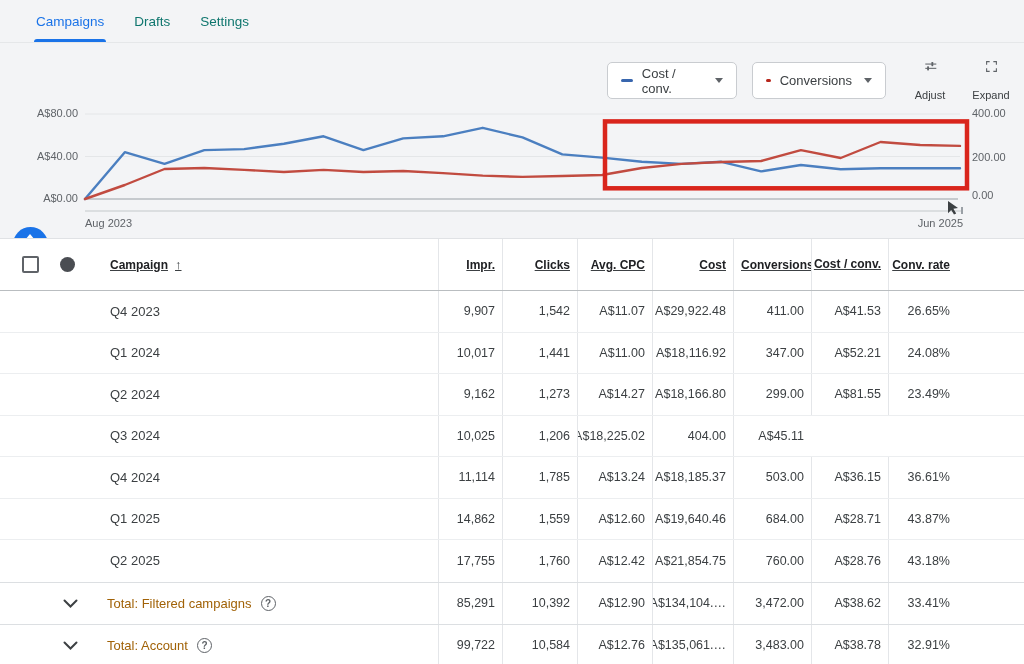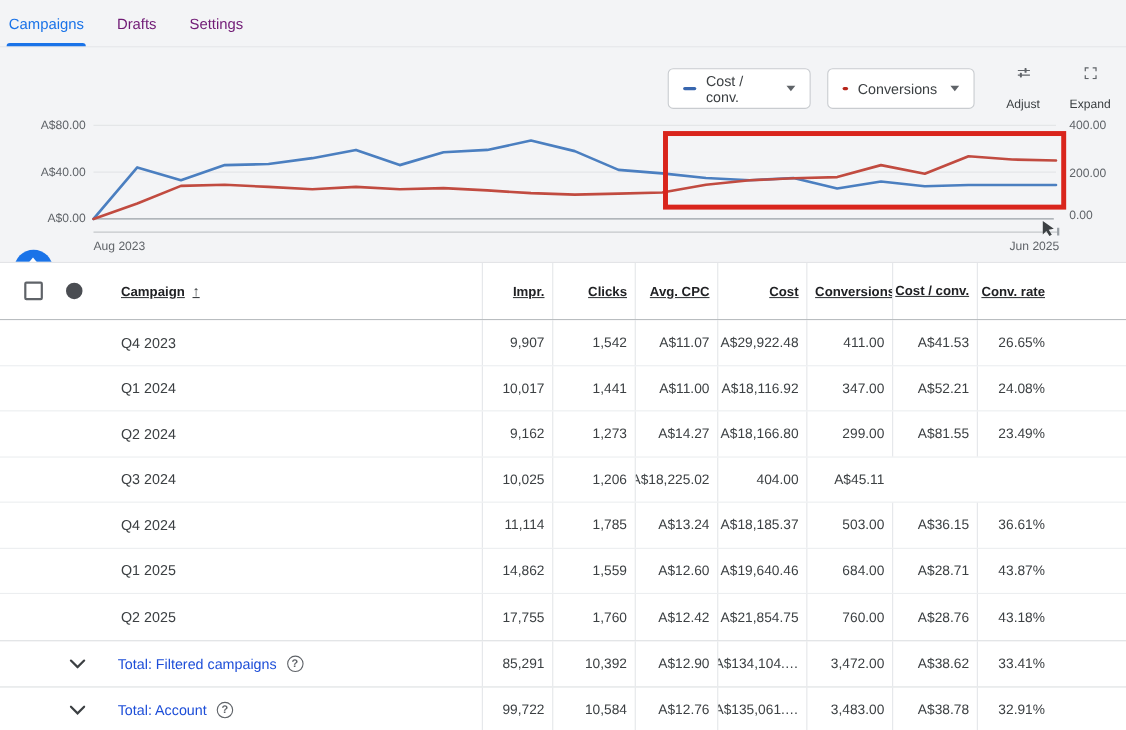--- a/index.html
+++ b/index.html
@@ -6,24 +6,24 @@
   html,body { width:1024px; height:664px; overflow:hidden; background:#fff;
     font-family:"Liberation Sans", sans-serif; color:#3c4043; }
   #stage { position:relative; width:1024px; height:664px; }
 
   
   .top-surface { position:absolute; left:0; top:0; width:1024px; height:238px;
     background:#f3f4f6; z-index:0; }
 
   
   .tabbar { position:absolute; left:0; top:0; width:1024px; height:43px;
-    display:flex; align-items:stretch; padding-left:6px; gap:26px;
+    display:flex; align-items:stretch; padding-left:34px; gap:26px;
     border-bottom:1px solid #e5e7e9; z-index:2; }
   .tab { position:relative; display:flex; align-items:center; font-size:13.5px;
-    font-weight:500; color:#701a75; cursor:pointer; padding:0 2px; }
+    font-weight:500; color:#0f766e; cursor:pointer; padding:0 2px; }
   .tab.active { color:#1a73e8; }
   .tab.active .tab-underline { position:absolute; left:0; right:0; bottom:0;
     height:3px; background:#1a73e8; border-radius:3px 3px 0 0; }
 
   
   .metric-btn { position:absolute; top:62px; height:37px; background:#fff;
     border:1px solid #c9ccd0; border-radius:5px; display:flex; align-items:center;
     gap:9px; padding:0 13px; font-size:13px; color:#3c4043; cursor:pointer; z-index:2; }
   .metric-btn .swatch { width:13px; height:3.5px; border-radius:2px; }
   .caret { width:0; height:0; border-left:4.5px solid transparent;
@@ -72,21 +72,21 @@
   .campaign-head-label { margin-left:35px; }
   .sort-icon { margin-left:7px; font-weight:bold; color:#3c4043; font-size:13px; }
 
   .trow { height:41.5px; border-bottom:1px solid #eceef0; }
   .trow:last-child { border-bottom:none; }
   .row-campaign { margin-left:110px; font-size:13px; }
 
   .total-row { height:42px; border-top:1px solid #dcdfe2; }
   .total-row .cell { font-size:12.5px; }
   .chev-btn { margin-left:63px; cursor:pointer; display:flex; align-items:center; flex:none; }
-  .total-label { margin-left:29px; font-size:13px; color:#1d4ed8; }
+  .total-label { margin-left:29px; font-size:13px; color:#a16207; }
   .help-icon { margin-left:9px; width:15px; height:15px; border:1.4px solid #5f6368;
     border-radius:50%; color:#5f6368; font-size:10px; font-weight:bold;
     display:inline-flex; align-items:center; justify-content:center; cursor:pointer; flex:none; }
   .help-icon::after { content:"?"; }
 </style>
 </head>
 <body>
 
 <div id="stage">
   <div class="top-surface"></div>

